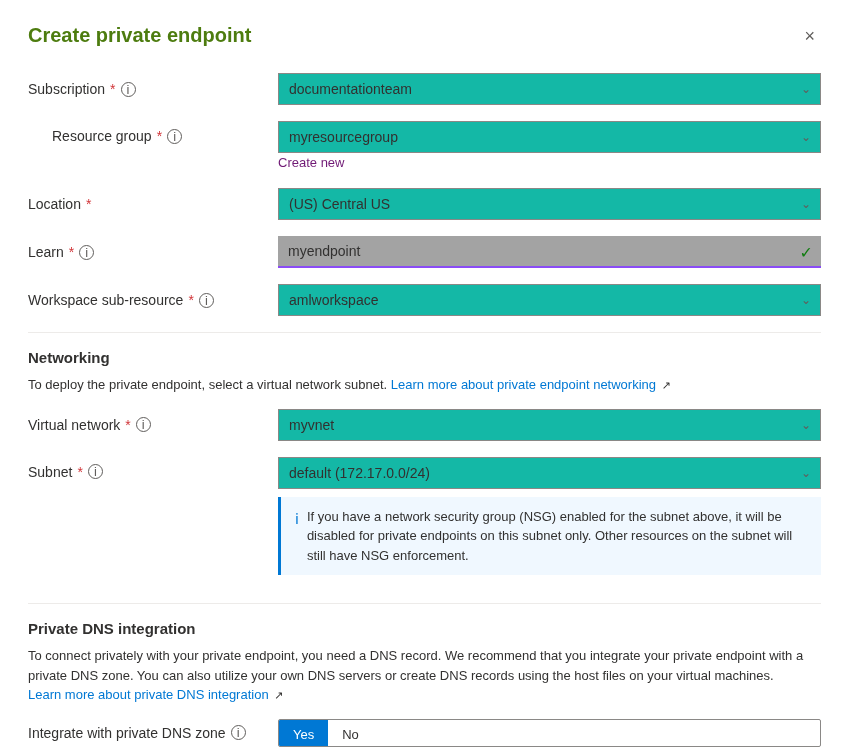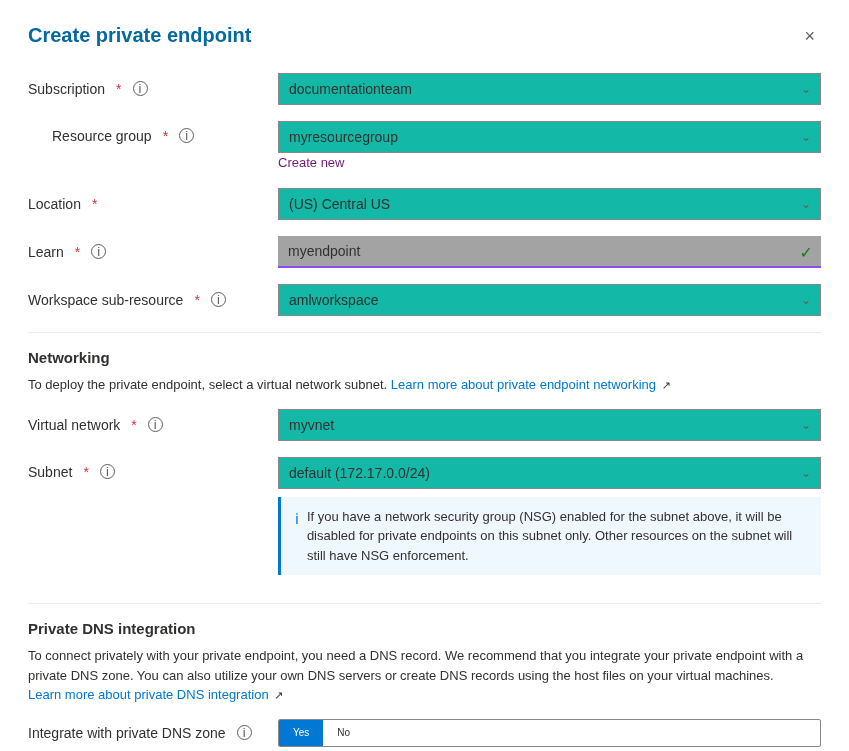--- a/index.html
+++ b/index.html
@@ -22,42 +22,42 @@
     }
     .dialog-header {
       display: flex;
       justify-content: space-between;
       align-items: flex-start;
       margin-bottom: 24px;
     }
     .dialog-title {
       font-size: 20px;
       font-weight: 600;
-      color: #0369a1;
+      color: #4d7c0f;
     }
     .close-btn {
       background: none;
       border: none;
       cursor: pointer;
       font-size: 18px;
       color: #605e5c;
       padding: 2px 6px;
     }
 
     .form-row {
       display: flex;
       align-items: center;
       margin-bottom: 16px;
     }
     .label-col {
       width: 250px;
       flex-shrink: 0;
       display: flex;
-      align-items: flex-start;
-      gap: 11px;
+      align-items: center;
+      gap: 5px;
       color: #323130;
       font-size: 14px;
     }
     .label-col.indented {
       padding-left: 24px;
     }
     .required-star {
       color: #d13438;
     }
     .info-icon {
@@ -182,21 +182,21 @@
     .toggle-group {
       display: flex;
       align-items: center;
       border: 1px solid #8a8886;
       border-radius: 2px;
       overflow: hidden;
       height: 28px;
     }
     .toggle-btn {
       padding: 7px 14px;
-      font-size: 10px;
+      font-size: 13px;
       border: none;
       cursor: pointer;
       background: #fff;
       color: #323130;
       height: 100%;
     }
     .toggle-btn.active {
       background: #0078d4;
       color: #fff;
     }

